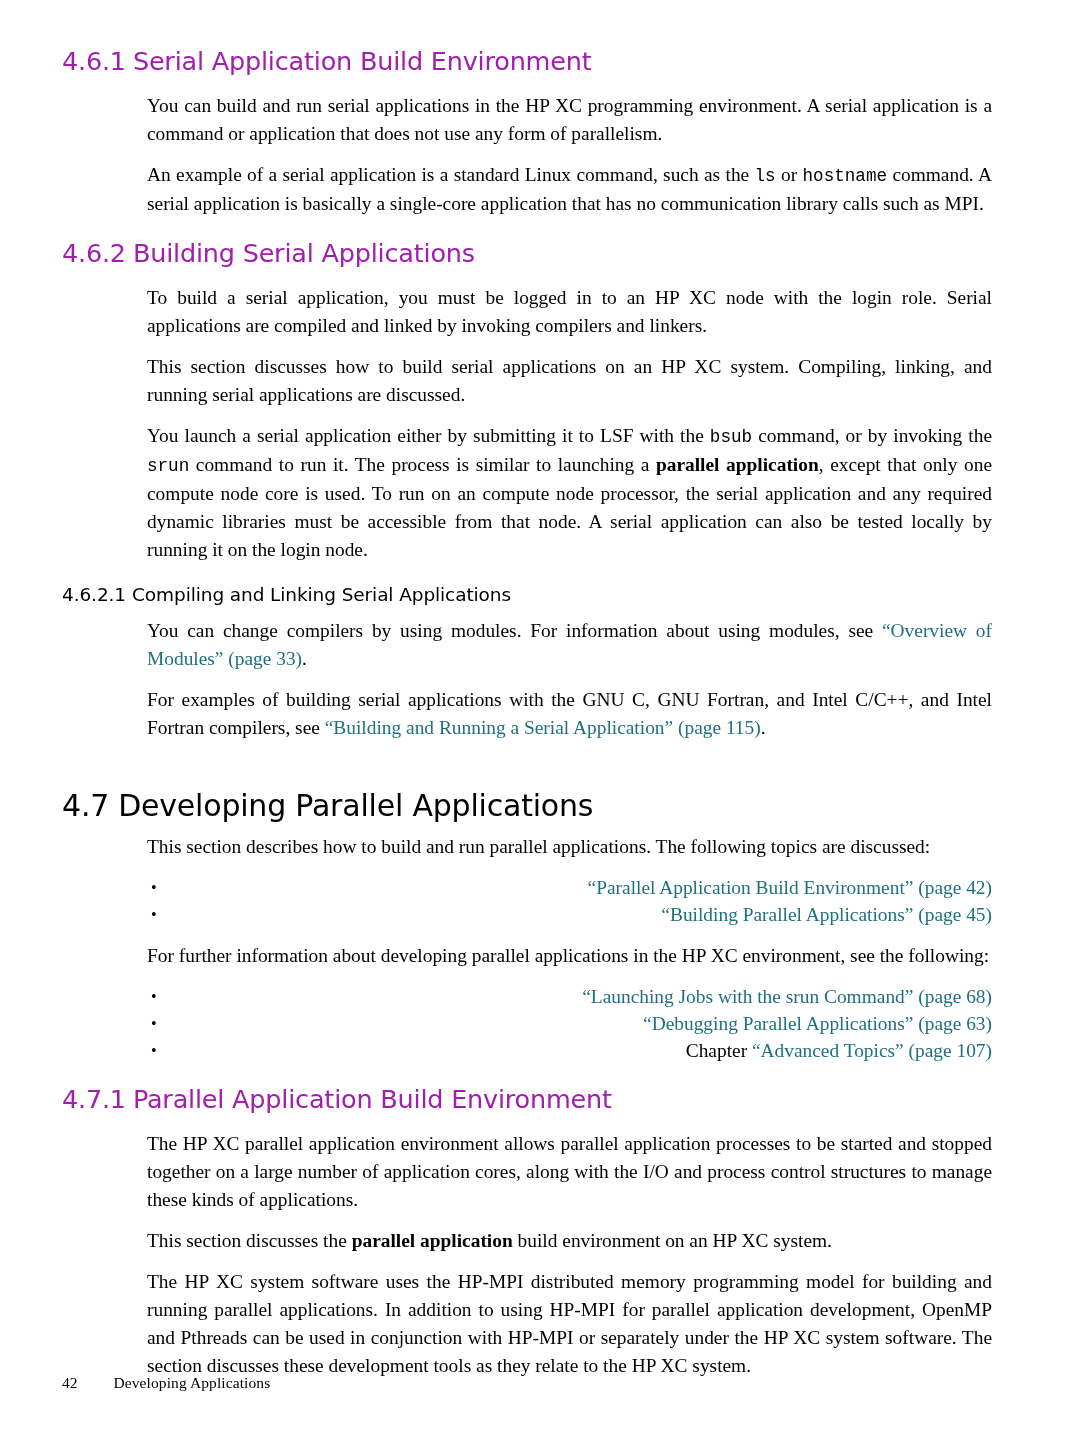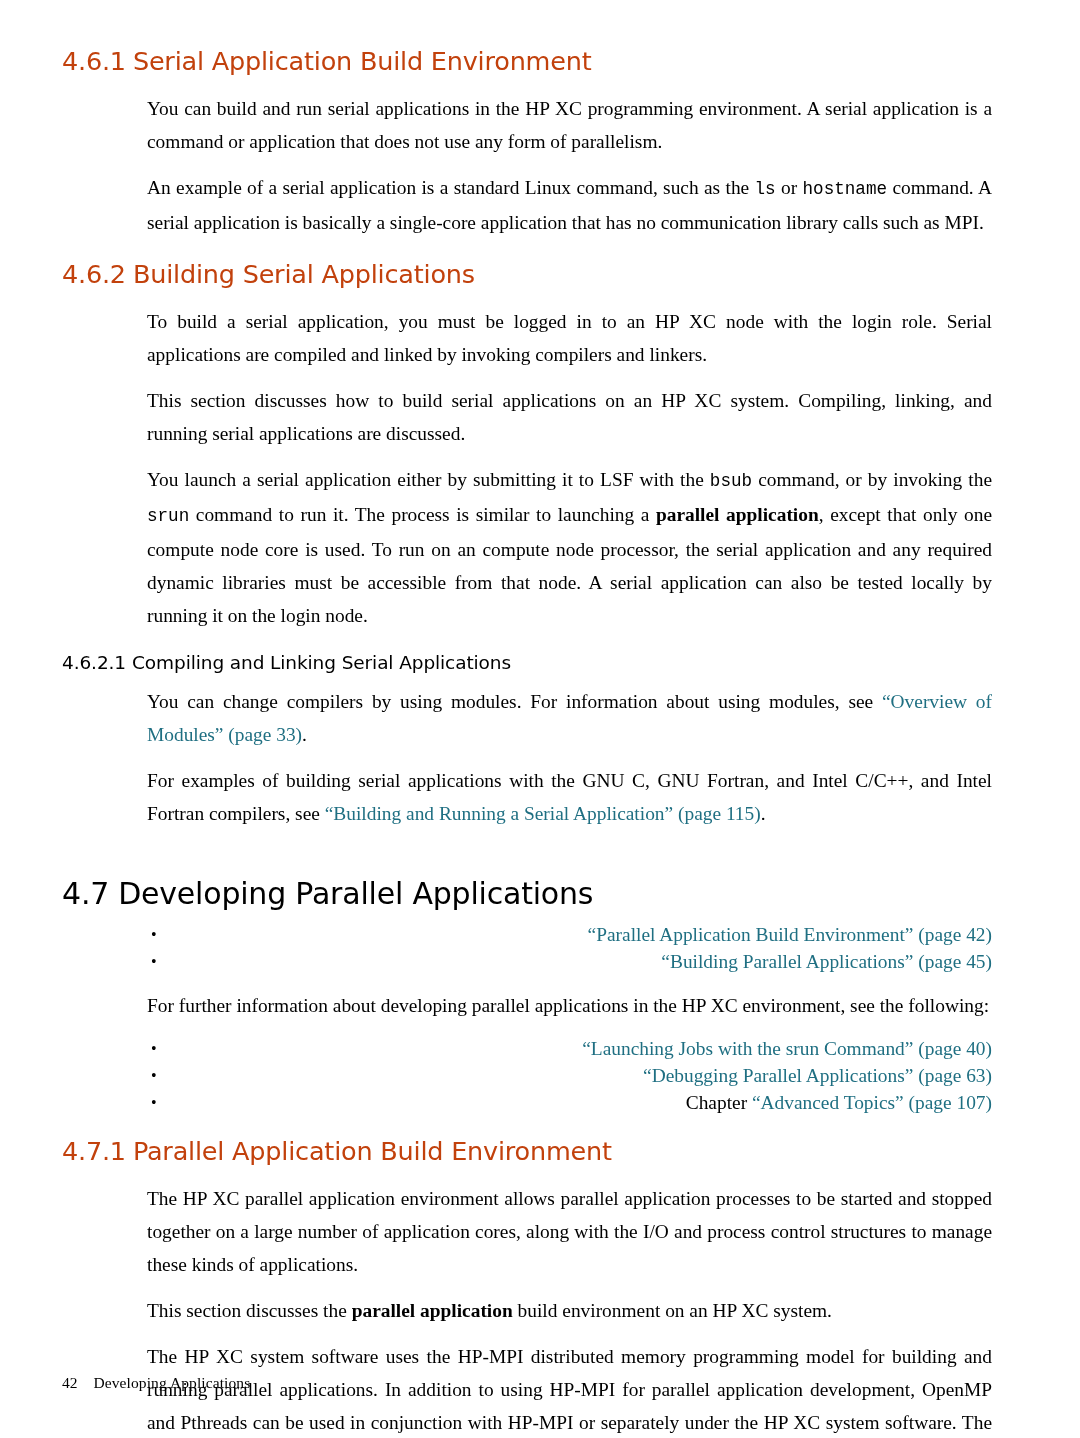--- a/index.html
+++ b/index.html
@@ -23,21 +23,21 @@
     padding: 46px 88px 0 62px;
   }
 
   
   h2.sec {
     font-family: "DejaVu Sans", sans-serif;
     font-weight: normal;
     font-size: 25.5px;
     letter-spacing: -0.2px;
     margin: 0 0 16px 0;
-    color: #c2410c;
+    color: #a21caf;
   }
   h2.sec .num { margin-right: 7px; }
 
   h1.chaptersec {
     font-family: "DejaVu Sans", sans-serif;
     font-weight: normal;
     font-size: 30px;
     letter-spacing: -0.2px;
     margin: 0 0 10px 0;
     color: #000;
@@ -51,21 +51,21 @@
     letter-spacing: -0.1px;
     margin: 0 0 12px 0;
     color: #000;
     padding-left: 0;
   }
   h3.subsec .num { margin-right: 6px; }
 
   
   p.body {
     font-size: 19.4px;
-    line-height: 33px;
+    line-height: 28px;
     margin: 4px 0 13px 0;
     padding-left: 85px;
     text-align: justify;
     text-justify: inter-word;
     color: #000;
   }
   p.body.last { margin-bottom: 20px; }
 
   .mono {
     font-family: "Liberation Mono", monospace;
@@ -104,21 +104,21 @@
   
   .footer {
     position: absolute;
     left: 62px;
     bottom: 46px;
     font-size: 15.5px;
     color: #000;
     font-family: "Liberation Serif", serif;
   }
   .footer .pagenum { margin-right: 16px; }
-  .footer .ftitle { letter-spacing: 0.1px; }
+  .footer .ftitle { letter-spacing: 0.1px; margin-left: 20px; }
 </style>
 </head>
 <body>
 
 <div class="page">
 
   <h2 class="sec">
     <span class="num">4.6.1</span><span>Serial Application Build Environment</span>
   </h2>
 
@@ -144,30 +144,31 @@
 
 
   <p class="body last">For examples of building serial applications with the GNU C, GNU Fortran, and Intel C/C++, and Intel Fortran compilers, see <span class="xref">“Building and Running a Serial Application” (page 115)</span>.</p>
 
   <div class="blockgap-lg"></div>
 
   <h1 class="chaptersec">
     <span class="num">4.7</span><span>Developing Parallel Applications</span>
   </h1>
 
+  <p class="body">This section describes how to build and run parallel applications. The following topics are discussed:</p>
 
   <ul class="bullets">
     <li><span class="xref">“Parallel Application Build Environment” (page 42)</span></li>
     <li><span class="xref">“Building Parallel Applications” (page 45)</span></li>
   </ul>
 
   <p class="body">For further information about developing parallel applications in the HP XC environment, see the following:</p>
 
   <ul class="bullets">
-    <li><span class="xref">“Launching Jobs with the srun Command” (page 40)</span></li>
+    <li><span class="xref">“Launching Jobs with the srun Command” (page 68)</span></li>
     <li><span class="xref">“Debugging Parallel Applications” (page 63)</span></li>
     <li>Chapter <span class="xref">“Advanced Topics” (page 107)</span></li>
   </ul>
 
   <div class="blockgap-small"></div>
 
   <h2 class="sec">
     <span class="num">4.7.1</span><span>Parallel Application Build Environment</span>
   </h2>
 

